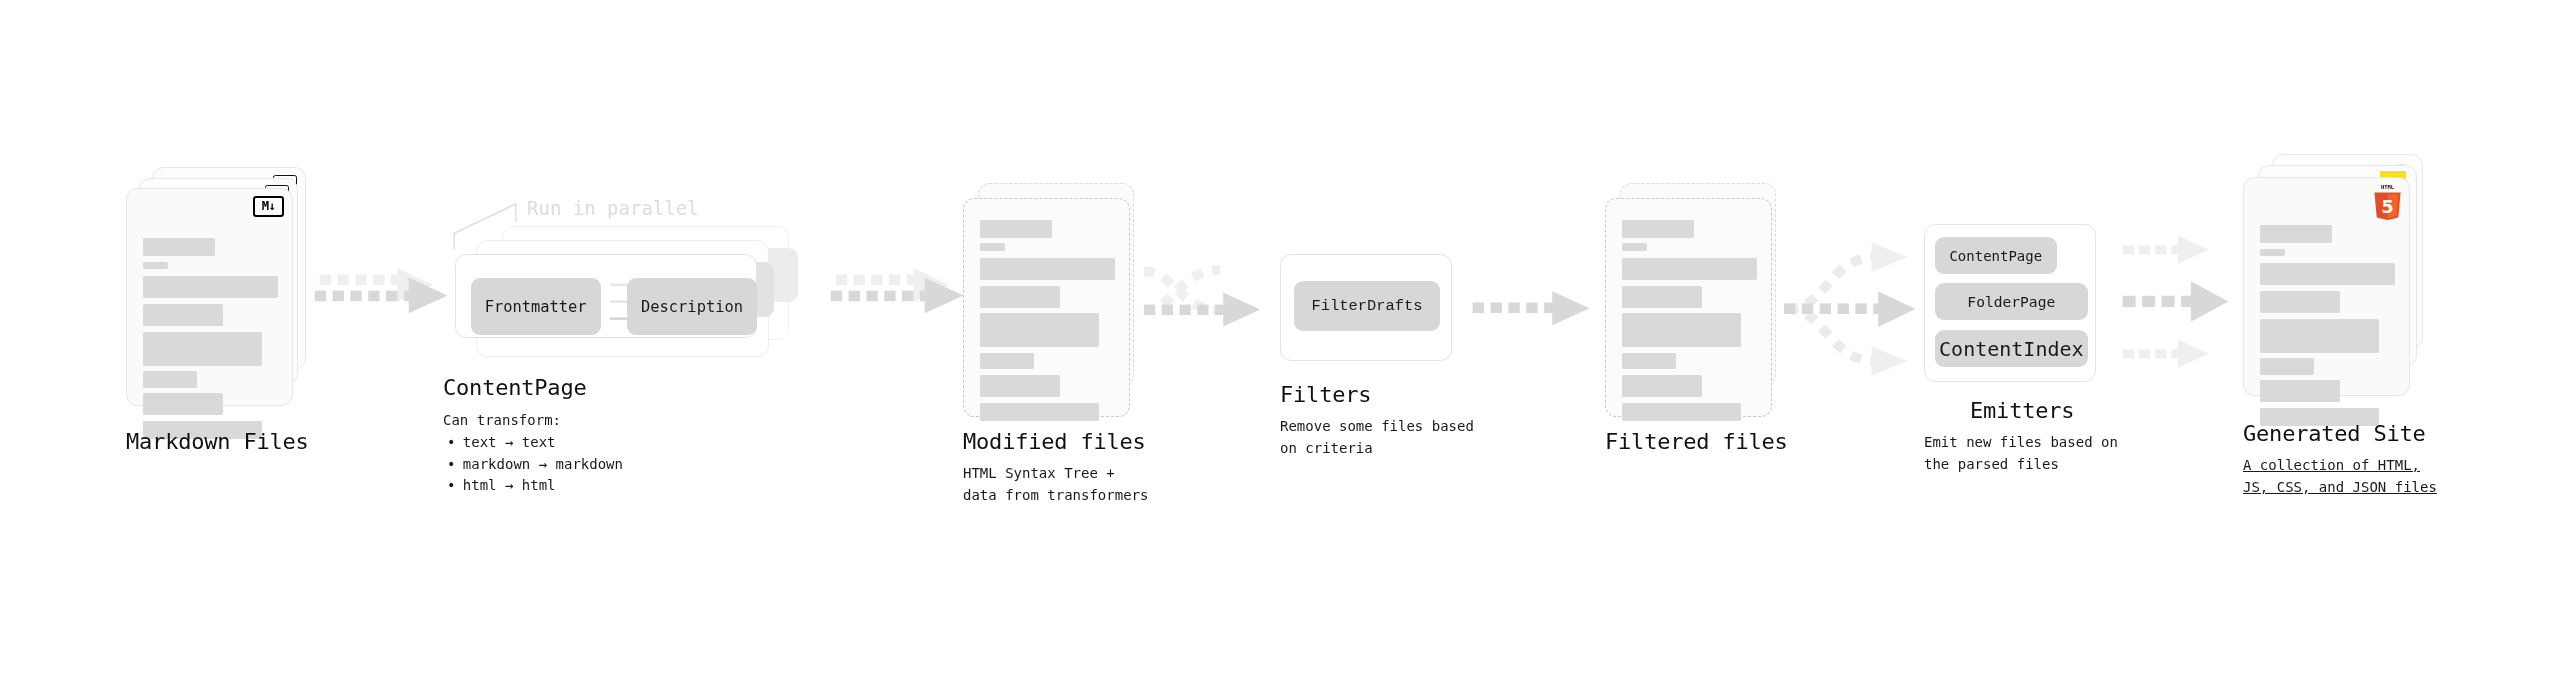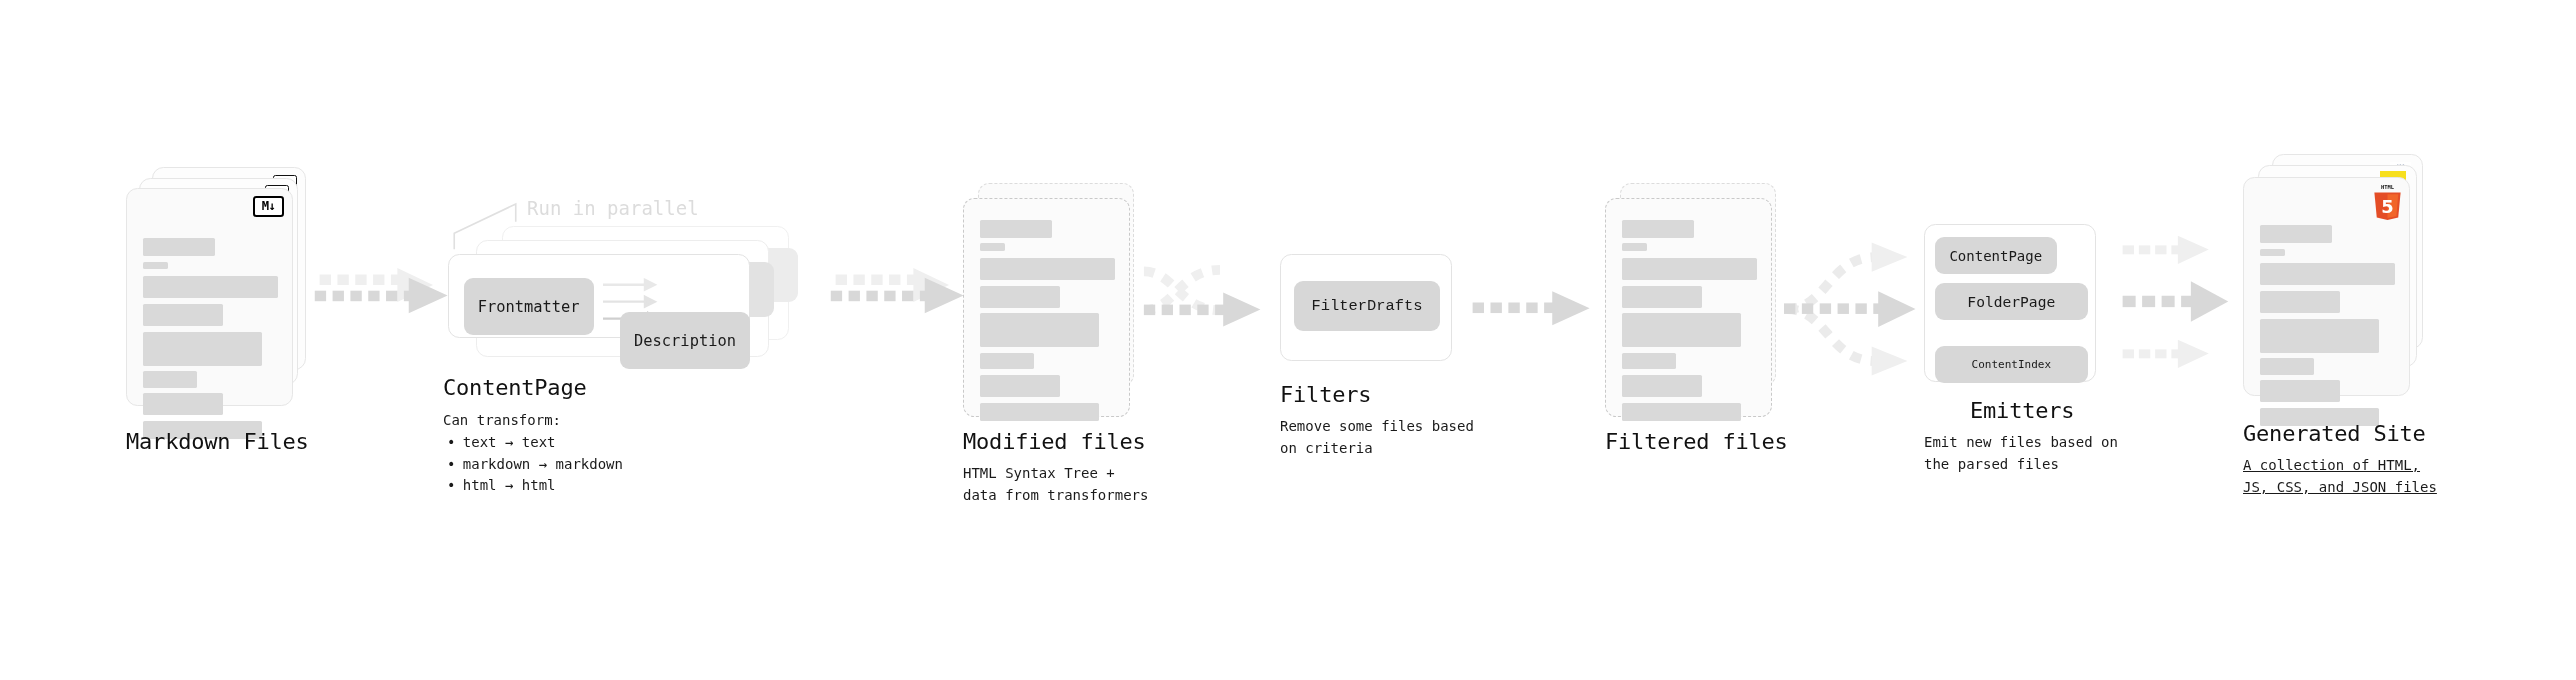--- a/index.html
+++ b/index.html
@@ -156,38 +156,38 @@
     <div class="parallel-lbl" style="left:84px; top:2.4px;">Run in parallel</div>
 
     <div class="groupbox" style="left:59px; top:31px; width:287px; height:114px; border-color:#f0f0f0;">
       <div class="pill f1" style="position:absolute;left:24.4px;top:21px;width:120px;height:54px;font-size:0;">Frontmatter</div>
       <div class="pill f1" style="position:absolute;left:175px;top:21px;width:120px;height:54px;font-size:0;">Description</div>
     </div>
     <div class="groupbox" style="left:32.5px; top:45px; width:293px; height:117px; border-color:#ededed;">
       <div class="pill f2" style="position:absolute;left:20.3px;top:21px;width:122px;height:55px;font-size:0;">Frontmatter</div>
       <div class="pill f2" style="position:absolute;left:175px;top:21px;width:122px;height:55px;font-size:0;">Description</div>
     </div>
-    <div class="groupbox" style="left:5px; top:59px; width:302px; height:84px; border-color:#e3e3e3;text-align:right;">
+    <div class="groupbox" style="left:12px; top:59px; width:302px; height:84px; border-color:#e3e3e3;text-align:right;">
 
       <svg class="abs" style="left:154px; top:23px;" width="63" height="57" viewBox="0 0 78 70">
         <g stroke="#e8e8e8" stroke-width="3" fill="#e8e8e8">
           <line x1="0" y1="8" x2="52" y2="8"></line>
             <polygon points="52,2 64,8 52,14"></polygon>
         </g>
         <g stroke="#e3e3e3" stroke-width="3" fill="#e3e3e3">
           <line x1="0" y1="29" x2="52" y2="29"></line>
             <polygon points="52,23 64,29 52,35"></polygon>
         </g>
         <g stroke="#cfcfcf" stroke-width="3" fill="#cfcfcf">
           <line x1="0" y1="50" x2="56" y2="50"></line>
             <polygon points="56,43 70,50 56,57"></polygon>
         </g>
       </svg>
       <div class="pill" style="position:absolute;left:14.6px;top:23px;width:130px;height:57px;">Frontmatter</div>
-      <div class="pill" style="position:absolute;left:171px;top:23px;width:130px;height:57px;margin-top:34px;">Description</div>
+      <div class="pill" style="position:absolute;left:171px;top:23px;width:130px;height:57px;">Description</div>
     </div>
   </div>
   <div class="title" style="left:443px; top:375px;">ContentPage</div>
   <div class="subtitle" style="left:443px; top:410px;">Can transform:</div>
   <ul class="bullets" style="left:443px; top:432px;">
     <li class="b">text → text</li>
     <li class="b">markdown → markdown</li>
     <li class="b">html → html</li>
   </ul>
 
@@ -292,21 +292,21 @@
         <rect x="66" y="83" width="14" height="13"></rect>
       <rect x="88" y="83" width="14" height="13"></rect>
         <rect x="110" y="83" width="14" height="13"></rect>
       <polygon points="116,68 162,90 116,112"></polygon>
     </g>
   </svg>
 
   <div class="groupbox" style="left:1924px; top:224px; width:172px; height:158px;">
     <div class="pill" style="position:absolute;left:9.8px;top:12px;width:122px;height:37px;font-size:14px;">ContentPage</div>
     <div class="pill" style="position:absolute;left:9.8px;top:58px;width:153px;height:37px;font-size:14.6px;">FolderPage</div>
-    <div class="pill" style="position:absolute;left:9.8px;top:105px;width:153px;height:37px;font-size:11px;margin-top:16px;">ContentIndex</div>
+    <div class="pill" style="position:absolute;left:9.8px;top:105px;width:153px;height:37px;font-size:20px;">ContentIndex</div>
   </div>
   <div class="title" style="left:1970px; top:398px;">Emitters</div>
   <div class="subtitle" style="left:1924px; top:432px;">Emit new files based on
 the parsed files</div>
 
   <svg class="abs" style="left:2121px; top:234px;" width="130" height="130" viewBox="0 0 160 160">
     <g fill="#efefef">
       <rect x="2" y="14" width="14" height="11"></rect>
         <rect x="22" y="14" width="14" height="11"></rect>
       <rect x="42" y="14" width="14" height="11"></rect>

